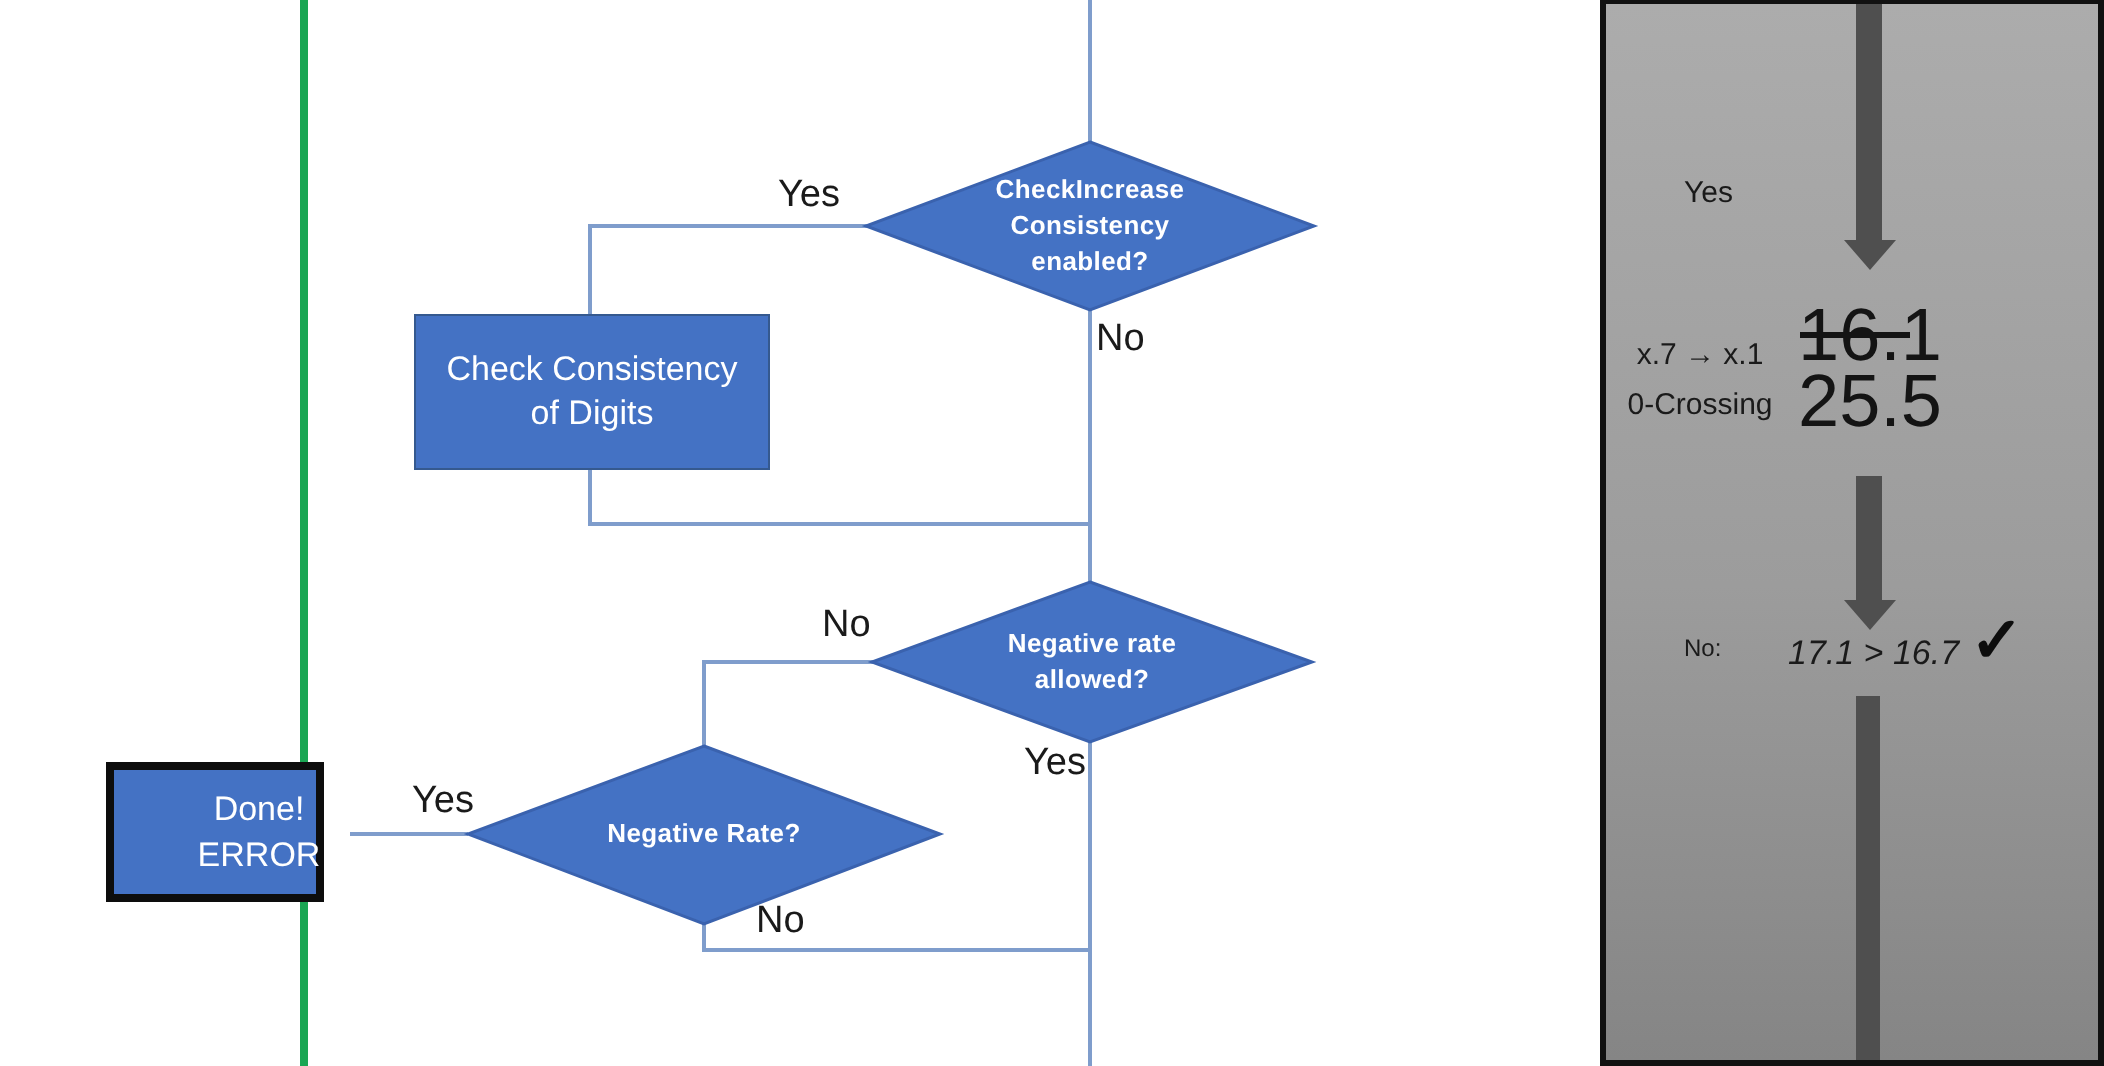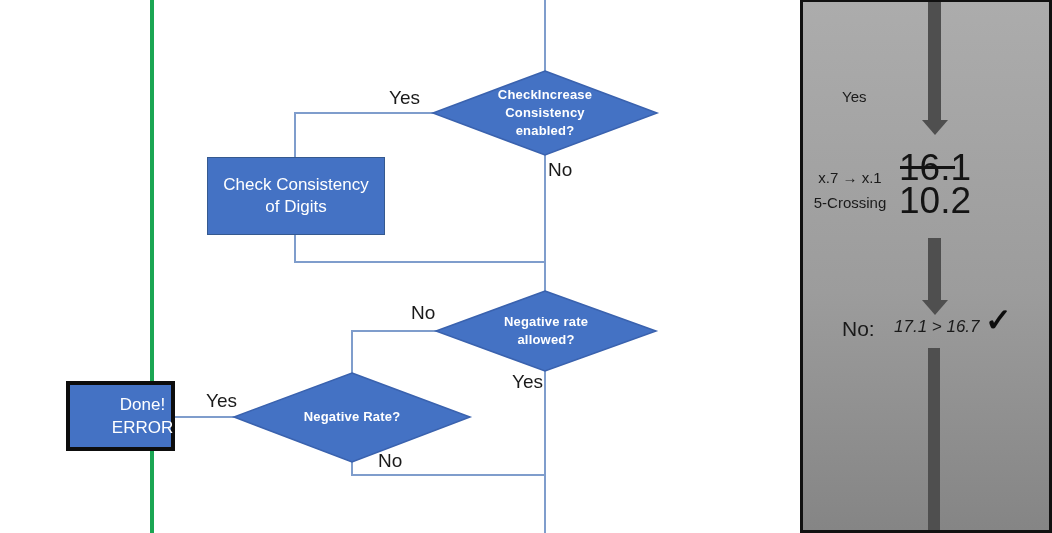--- a/index.html
+++ b/index.html
@@ -20,21 +20,21 @@
   .d2-text{left:486px;top:313px;width:120px;}
   .d3-text{left:292px;top:408px;width:120px;}
 
   .process-box{
     position:absolute;left:207px;top:157px;width:178px;height:78px;z-index:3;
     background:#4472c4;border:1px solid #35598f;color:#fff;
     display:flex;align-items:center;text-align:center;
     font-size:17px;line-height:22px;padding:4px 10px;
   }
   .done-box{
-    position:absolute;left:66px;top:381px;width:109px;height:70px;z-index:3;
+    position:absolute;left:53px;top:381px;width:109px;height:70px;z-index:3;
     background:#4472c4;border:4px solid #0d0d0d;color:#fff;
     display:flex;flex-direction:column;align-items:center;justify-content:center;
     font-size:17px;line-height:23px;text-align:center;padding-left:44px;
   }
   .flow-label{position:absolute;z-index:3;color:#1a1a1a;font-size:19px;line-height:20px;}
   .lbl-d1-yes{left:389px;top:88px;}
   .lbl-d1-no{left:548px;top:160px;}
   .lbl-d2-no{left:411px;top:303px;}
   .lbl-d2-yes{left:512px;top:372px;}
   .lbl-d3-yes{left:206px;top:391px;}
@@ -53,21 +53,21 @@
     border-left:13px solid transparent;border-right:13px solid transparent;border-top:15px solid #4f4f4f;}
   .bar2{left:125px;top:236px;width:13px;height:62px;}
   .head2{position:absolute;left:119px;top:298px;width:0;height:0;
     border-left:13px solid transparent;border-right:13px solid transparent;border-top:15px solid #4f4f4f;}
   .bar3{left:125px;top:346px;width:12px;height:182px;}
   .panel-yes{position:absolute;left:39px;top:86px;font-size:15px;}
   .case-block{position:absolute;left:1px;top:163px;width:92px;text-align:center;font-size:15px;line-height:25px;}
   .big-numbers{position:absolute;left:96px;top:149px;font-size:37px;line-height:33px;color:#141414;}
   .num-strike{position:relative;display:inline-block;}
   .num-strike::after{content:"";position:absolute;left:1px;right:22%;top:46%;border-top:3px solid #141414;}
-  .result-no{position:absolute;left:39px;top:315px;font-size:21px;}
+  .result-no{position:absolute;left:39px;top:315px;font-size:12px;}
   .result-cmp{position:absolute;left:91px;top:315px;font-size:17px;font-style:italic;}
   .check{position:absolute;left:182px;top:299px;font-size:32px;font-weight:700;color:#0d0d0d;}
 </style>
 </head>
 <body>
 
 <div class="stage">
 
   <div class="green-line"></div>
 
@@ -107,26 +107,26 @@
   <div class="flow-label lbl-d3-yes">Yes</div>
   <div class="flow-label lbl-d3-no">No</div>
 
   <div class="panel">
     <div class="bar bar1"></div>
     <div class="head1"></div>
     <div class="panel-yes">Yes</div>
 
     <div class="case-block">
       <div>x.7 → x.1</div>
-      <div>5-Crossing</div>
+      <div>0-Crossing</div>
     </div>
 
     <div class="big-numbers">
       <div><span class="num-strike">16.1</span></div>
-      <div>10.2</div>
+      <div>25.5</div>
     </div>
 
     <div class="bar bar2"></div>
     <div class="head2"></div>
 
     <div class="result-no">No:</div>
     <div class="result-cmp">17.1 &gt; 16.7</div>
     <div class="check">✓</div>
 
     <div class="bar bar3"></div>

